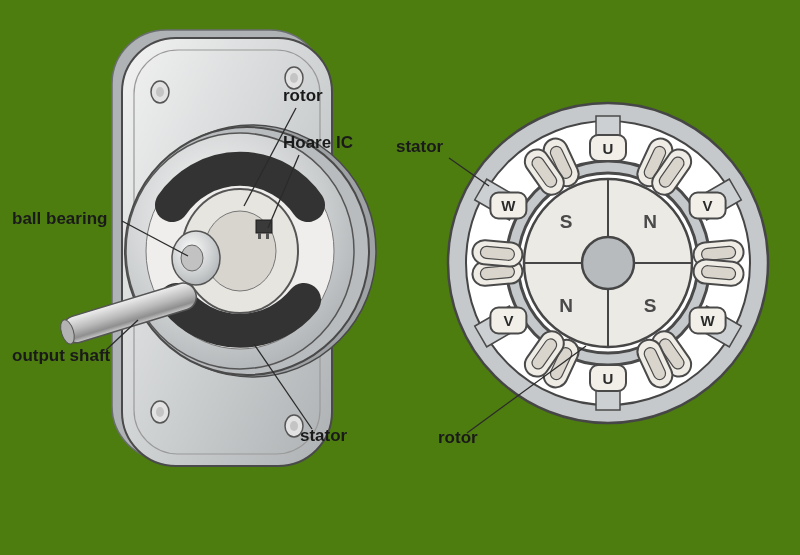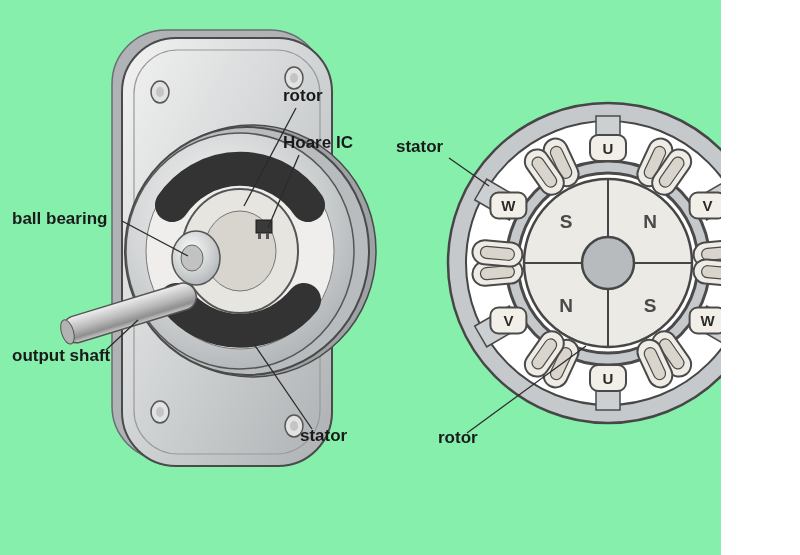--- a/index.html
+++ b/index.html
@@ -1,16 +1,16 @@
 <!DOCTYPE html>
 <html><head>
 <meta charset="utf-8">
 <style>
   html,body{margin:0;padding:0;background:#ffffff;}
-  #stage{position:relative;width:721px;height:555px;background:#86efac;overflow:hidden;
+  #stage{position:relative;width:800px;height:555px;background:#4d7c0f;overflow:hidden;
          font-family:"Liberation Sans",sans-serif;}
   svg{display:block;}
   text{font-family:"Liberation Sans",sans-serif;fill:#1a1a1a;}
   .callout{font-size:17px;font-weight:bold;fill:#1a1a1a;}
   .phase{font-size:15px;font-weight:bold;fill:#2b2b2b;text-anchor:middle;}
   .pole-letter{font-size:19px;font-weight:600;fill:#4a4a4a;text-anchor:middle;}
   .leader{stroke:#2b2b2b;stroke-width:1.3;}
 </style>
 </head>
 <body>

